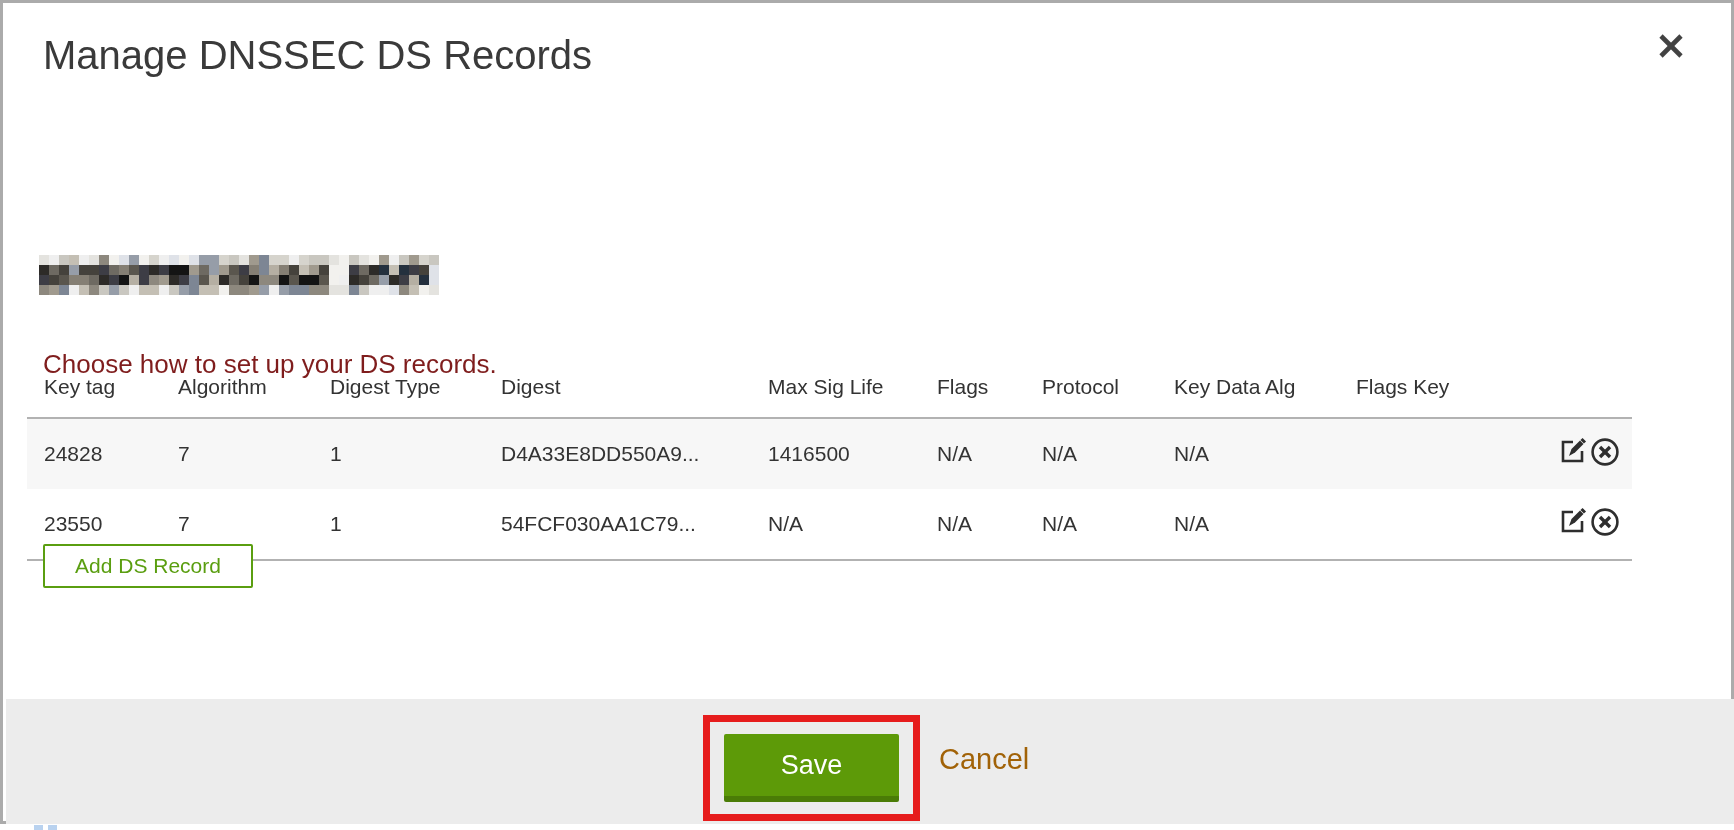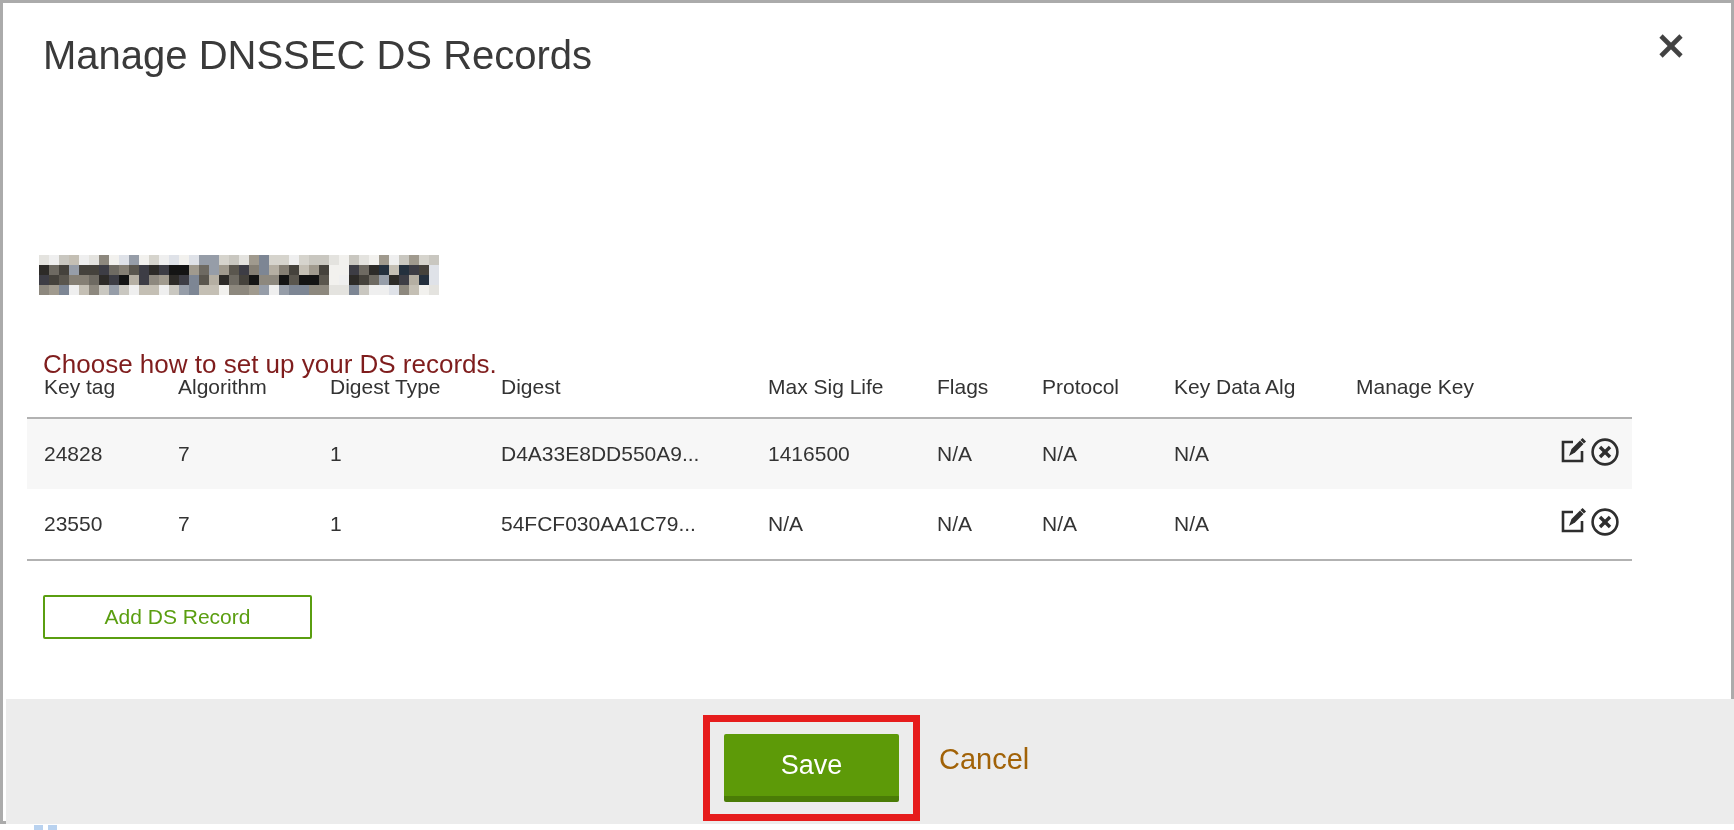--- a/index.html
+++ b/index.html
@@ -53,21 +53,21 @@
     white-space:nowrap; overflow:hidden;
   }
   .ds-table th:first-child, .ds-table td:first-child { padding-left:17px; }
   .ds-table tr.alt td { background:#f7f7f7; }
   .ds-table tr.last td { border-bottom:2px solid #b2b2b2; }
   .actions-cell { text-align:right !important; padding-right:12px; }
   .row-icon { display:inline-block; vertical-align:middle; cursor:pointer; }
   .row-icon + .row-icon { margin-left:2px; }
 
   .add-record-btn {
-    position:absolute; left:40px; top:592px; width:269px; height:44px;
+    position:absolute; left:40px; top:541px; width:210px; height:44px;
     background:#ffffff; border:2px solid #5a9e10; border-radius:2px;
     color:#5a9e10; font-size:21px; font-family:inherit; cursor:pointer;
   }
 
   .modal-footer {
     position:absolute; left:3px; top:696px; width:1728px; height:125px;
     background:#ececec;
   }
   .red-annotation-box {
     position:absolute; left:697px; top:9px;
@@ -118,21 +118,21 @@
     <thead>
       <tr>
         <th>Key tag</th>
         <th>Algorithm</th>
         <th>Digest Type</th>
         <th>Digest</th>
         <th>Max Sig Life</th>
         <th>Flags</th>
         <th>Protocol</th>
         <th>Key Data Alg</th>
-        <th>Manage Key</th>
+        <th>Flags Key</th>
         <th></th>
       </tr>
     </thead>
     <tbody>
       <tr class="alt">
         <td>24828</td>
         <td>7</td>
         <td>1</td>
         <td>D4A33E8DD550A9...</td>
         <td>1416500</td>

